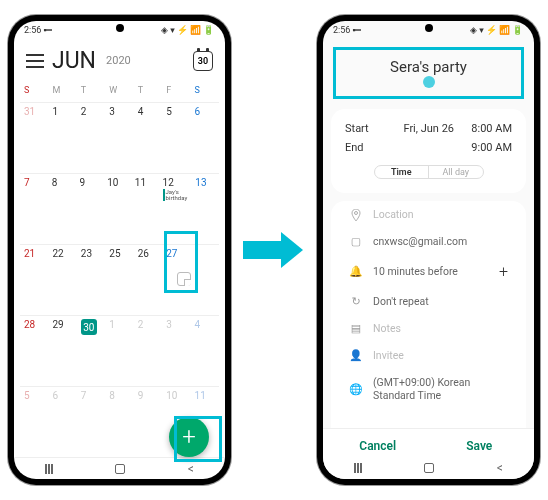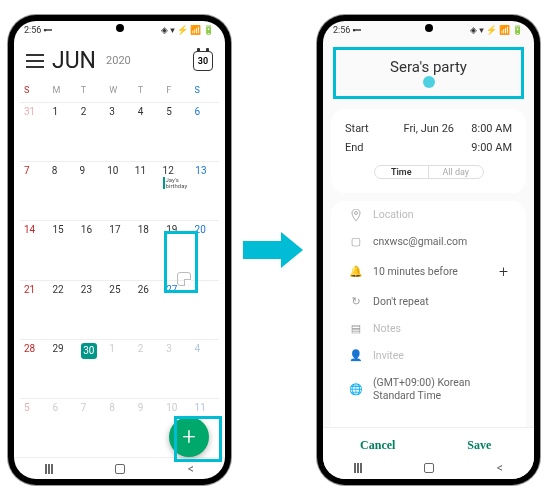--- a/index.html
+++ b/index.html
@@ -283,21 +283,20 @@
     justify-content: center;
     color: #999;
     font-size: 11px;
   }
   .detail-row .dtxt { flex: 1; }
   .detail-row .plus { font-size: 16px; color: #333; font-weight: 300;}
   .action-bar {
     display: flex;
     padding: 10px 4px 4px;
     border-top: 1px solid #eee;
-    font-family: Liberation Serif, serif;
   }
   .action-btn {
     flex: 1;
     text-align: center;
     font-size: 12px;
     font-weight: 600;
     color: #008060;
   }
   .pin-svg { width:10px; height:12px; }
 </style>
@@ -350,29 +349,20 @@
           <div class="cal-row">
             <div class="cal-cell sun">7</div>
             <div class="cal-cell ">8</div>
             <div class="cal-cell ">9</div>
             <div class="cal-cell ">10</div>
             <div class="cal-cell ">11</div>
             <div class="cal-cell ">12<div class="event-text">Jay's birthday</div></div>
             <div class="cal-cell sat">13</div>
           </div>
           <div class="cal-row">
-            <div class="cal-cell sun">14</div>
-            <div class="cal-cell ">15</div>
-            <div class="cal-cell ">16</div>
-            <div class="cal-cell ">17</div>
-            <div class="cal-cell ">18</div>
-            <div class="cal-cell ">19</div>
-            <div class="cal-cell sat">20</div>
-          </div>
-          <div class="cal-row">
             <div class="cal-cell sun">21</div>
             <div class="cal-cell ">22</div>
             <div class="cal-cell ">23</div>
             <div class="cal-cell ">25</div>
             <div class="cal-cell ">26</div>
             <div class="cal-cell sat">27</div>
           </div>
           <div class="cal-row">
             <div class="cal-cell sun">28</div>
             <div class="cal-cell ">29</div>

